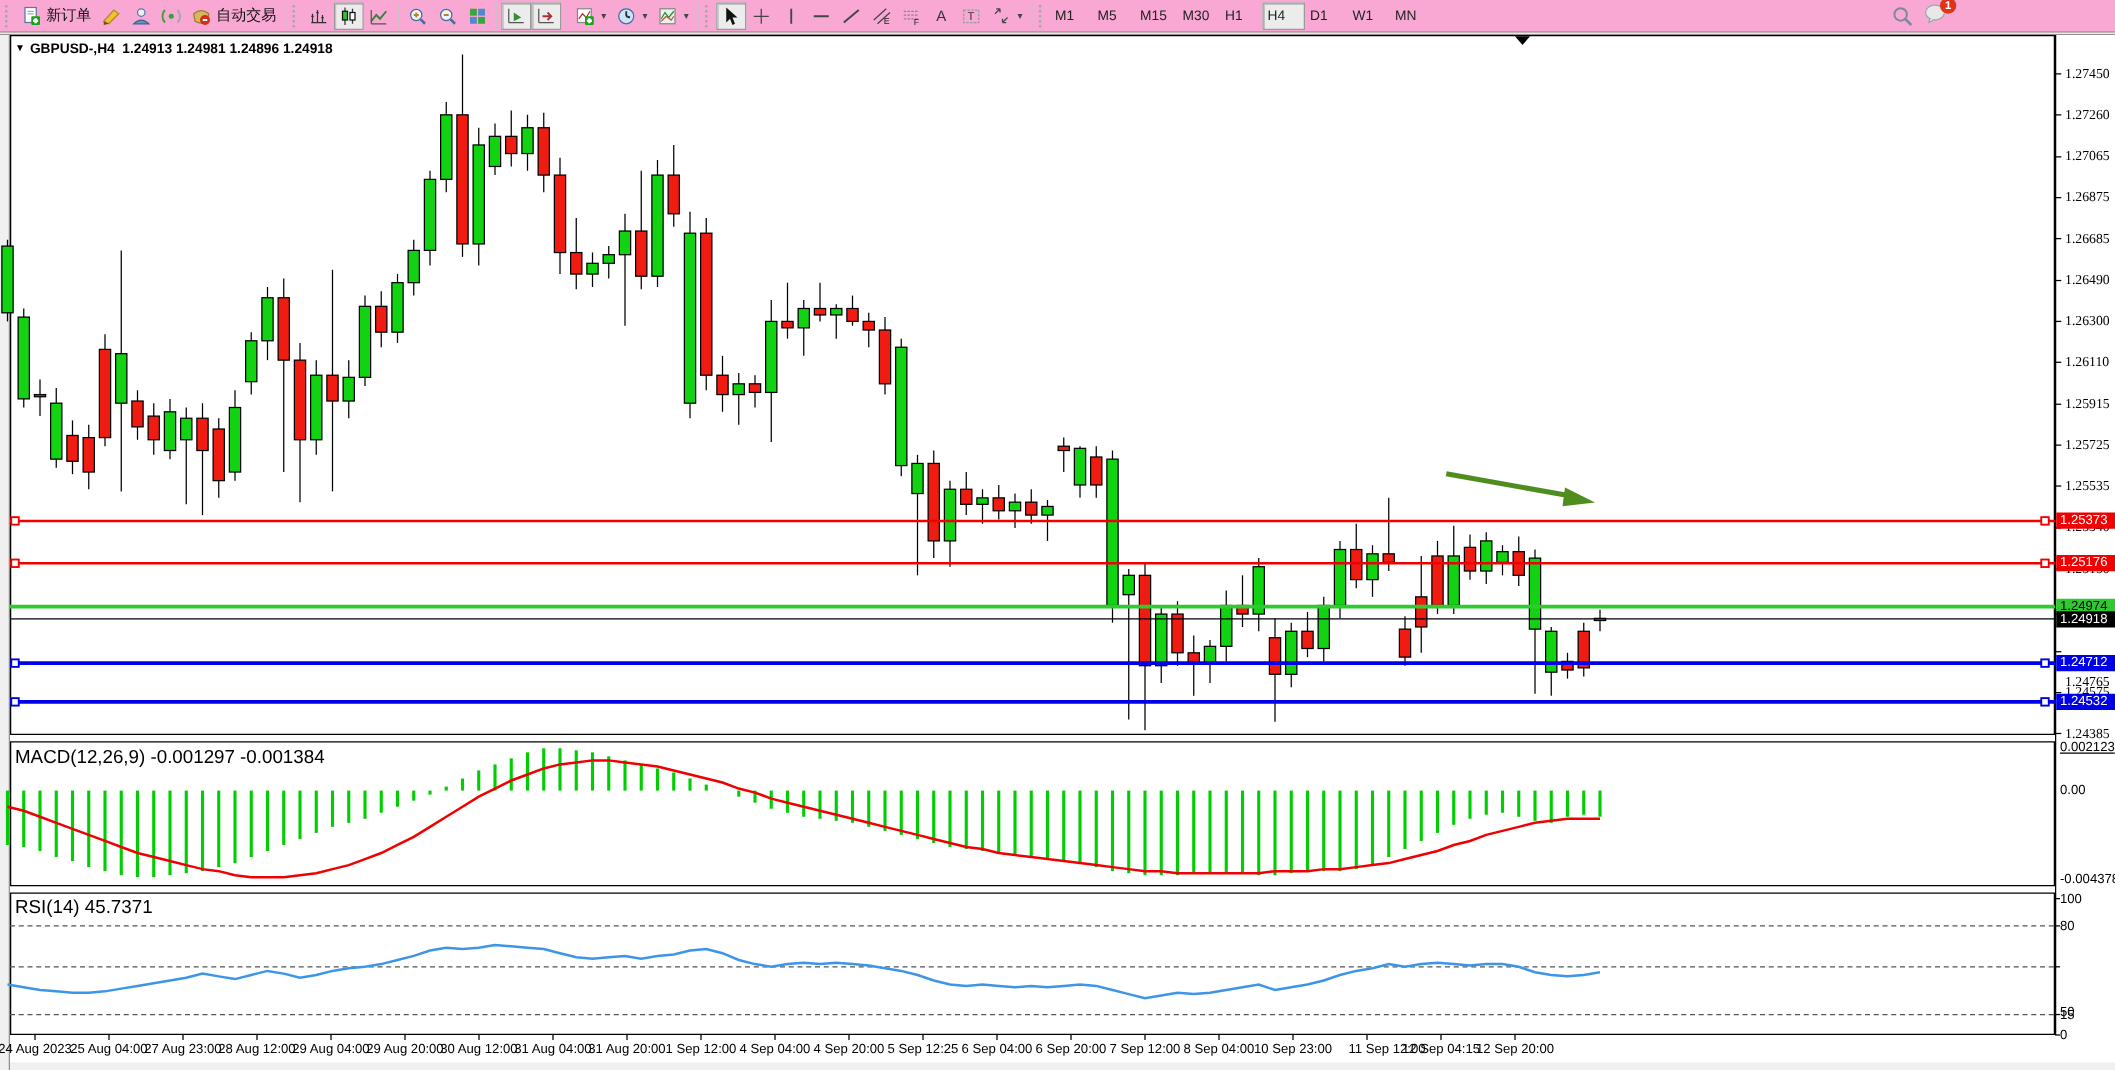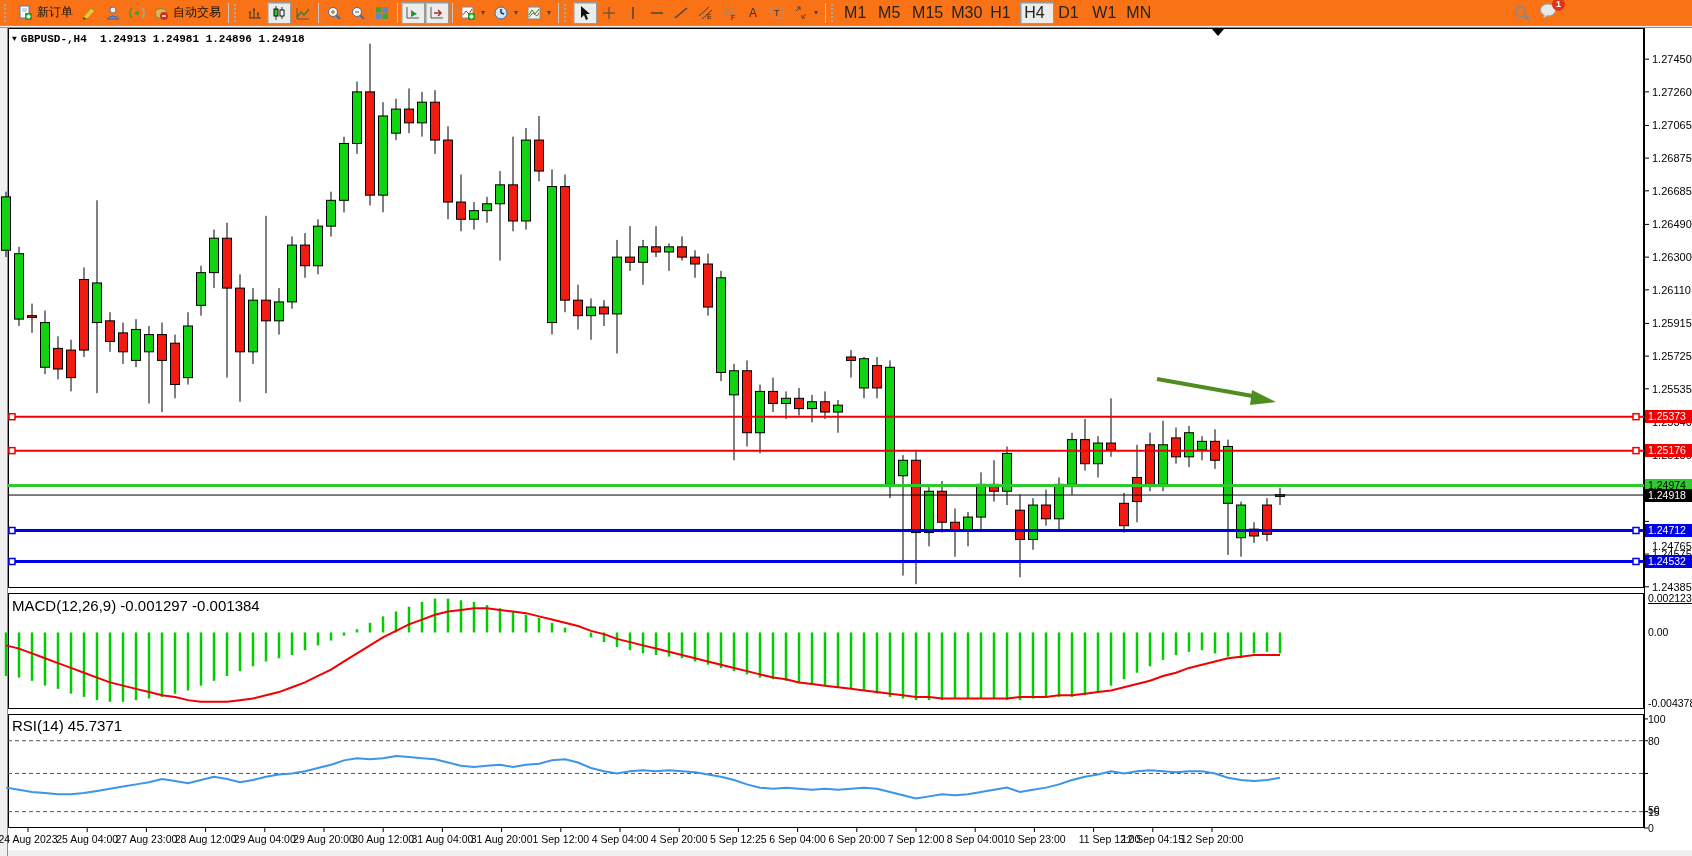--- a/index.html
+++ b/index.html
@@ -1,39 +1,39 @@
 <!DOCTYPE html>
 <html><head>
 <meta charset="utf-8">
 <style>
   html,body{margin:0;padding:0;width:1692px;height:856px;overflow:hidden;
     background:#f0f0f0;font-family:"Liberation Sans",sans-serif;}
   
-  #toolbar{position:absolute;left:0;top:0;width:1692px;height:26px;background:#f97316;
+  #toolbar{position:absolute;left:0;top:0;width:1692px;height:26px;background:#f9a8d4;
     border-bottom:1px solid #98989a;display:flex;align-items:center;padding:0 2px;box-sizing:border-box;}
   .grip{width:3px;height:18px;border-left:2px dotted #a8a8a8;margin:0 4px 0 2px;}
   .sep{width:1px;height:20px;background:#c4c4c4;margin:0 3px;}
   .tbtn{height:22px;min-width:24px;display:flex;align-items:center;justify-content:center;
     gap:4px;padding:0 3px;border:1px solid transparent;box-sizing:border-box;font-size:12px;color:#111;}
   .tbtn.pressed{background:#ececec;border:1px solid #9a9a9a;
     box-shadow:inset 1px 1px 0 #c0c0c0;}
   .tbtn svg{display:block;}
-  .tflabel{font-size:16px;color:#222;min-width:26px;}
+  .tflabel{font-size:11px;color:#222;min-width:26px;}
   .caret{font-size:8px;color:#444;margin-left:1px;}
   #tb-right{margin-left:auto;margin-right:132px;display:flex;align-items:center;gap:8px;}
   #chat-badge{position:absolute;top:-4px;right:-7px;width:13px;height:13px;border-radius:50%;
     background:#e03418;color:#fff;font-size:9px;line-height:13px;text-align:center;font-weight:bold;}
   
   #chartwrap{position:absolute;left:0;top:27px;width:1692px;height:829px;background:#f0f0f0;}
   #gfx{position:absolute;left:0;top:0;}
   .ovl{position:absolute;font-size:11px;color:#000;white-space:nowrap;}
-  #title-line{left:12px;top:6px;font-size:11px;font-weight:bold;font-family:Liberation Mono, monospace;}
+  #title-line{left:12px;top:6px;font-size:11px;font-weight:bold;}
   #title-line .tri{font-size:8px;vertical-align:1px;margin-right:4px;}
   .paneltag{font-size:15px;color:#000;}
-  .ytick{position:absolute;left:1650px;font-size:11px;color:#000;}
+  .ytick{position:absolute;left:1650px;font-size:11px;color:#000;font-family:Liberation Serif, serif;}
   .chip{position:absolute;left:1645px;height:13px;line-height:13px;padding:0 3px;min-width:44px;
     font-size:10.5px;color:#fff;}
   .timelabel{position:absolute;top:806px;font-size:10.5px;color:#000;transform:translateX(-50%);}
   .subtick{position:absolute;font-size:10.5px;color:#000;left:1648px;}
 </style>
 </head>
 <body>
 
 <div id="toolbar">
   <div class="grip"></div>

